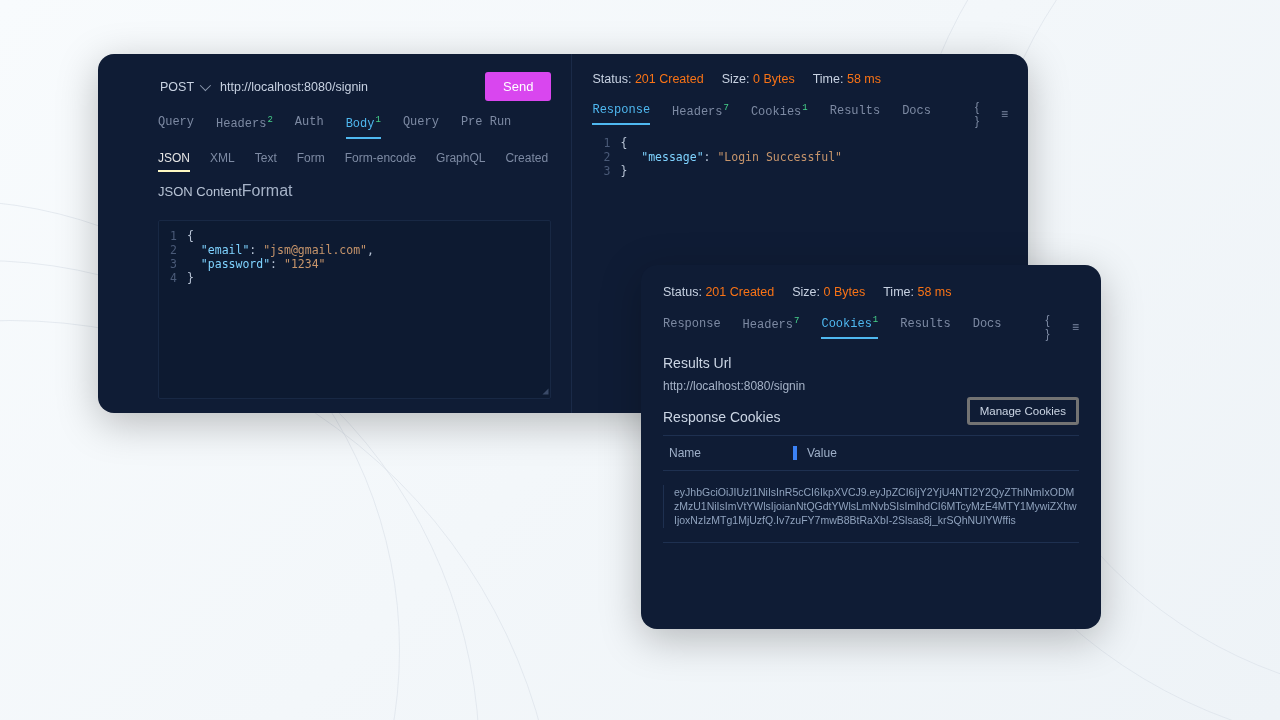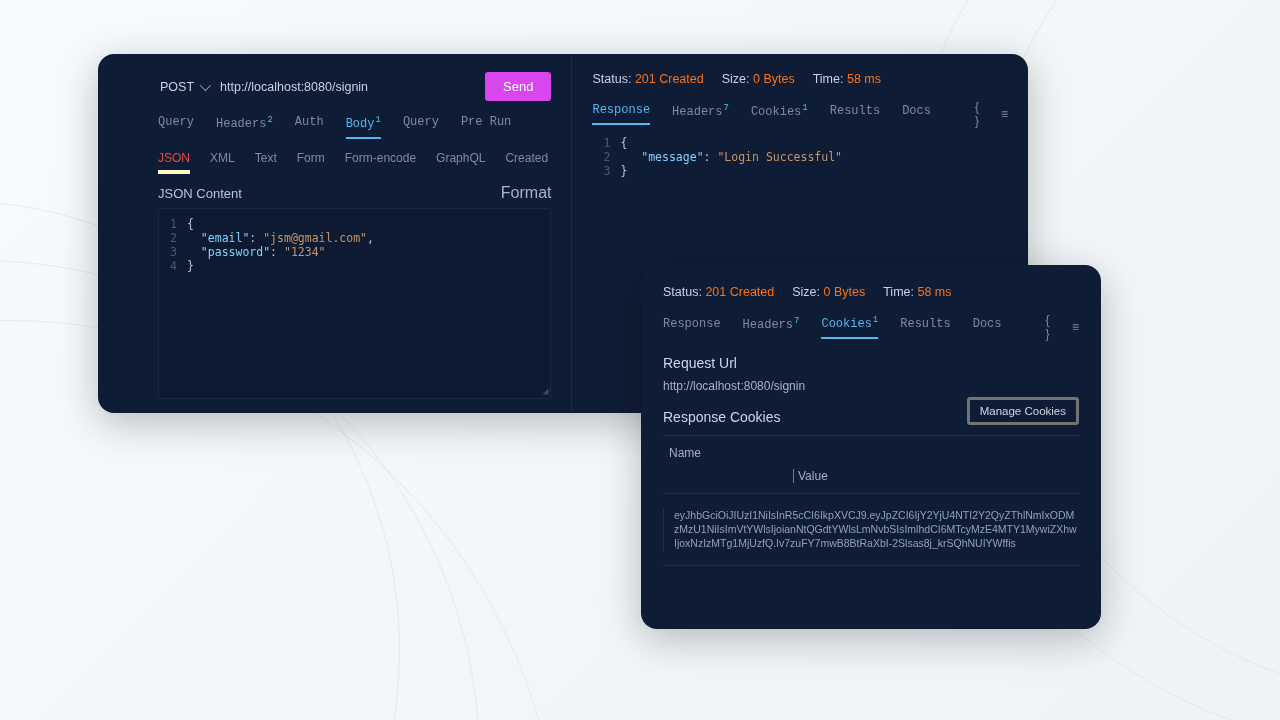--- a/index.html
+++ b/index.html
@@ -49,23 +49,23 @@
     padding: 7px 18px; border-radius: 3px; font-size: 13px; cursor: pointer;
   }
 
   .tabs { display: flex; gap: 22px; font-size: 12px; color: #7d8aa3; margin-bottom: 12px; }
   .tab { cursor: pointer; padding-bottom: 6px; position: relative; font-family: Liberation Mono, monospace; }
   .tab.active { color: #4fb8f0; border-bottom: 2px solid #4fb8f0; }
   .tab sup { color: #46d28a; font-size: 9px; margin-left: 1px; }
 
   .subtabs { display: flex; gap: 20px; font-size: 12px; color: #7d8aa3; margin-bottom: 10px; }
   .subtab { cursor: pointer; padding-bottom: 5px; }
-  .subtab.active { color: #ef4444; border-bottom: 4px solid #fef9c3; }
-
-  .content-hdr { display: flex; justify-content: space-between; align-items: center; font-size: 13px; color: #b8c4d6; margin-bottom: 6px; }
+  .subtab.active { color: #e5e5e5; border-bottom: 2px solid #fef9c3; }
+
+  .content-hdr { display: flex; align-items: center; font-size: 13px; color: #b8c4d6; margin-bottom: 20px; }
   .format-link { font-size: 16px; color: #a5b2c7; cursor: pointer; }
 
   .editor {
     flex: 1; background: #0d1a31; border: 1px solid #182844;
     border-radius: 2px; padding: 8px 0 8px 0;
     font-family: "Consolas", monospace; font-size: 11.5px;
     overflow: hidden; position: relative;
   }
   .editor-line { display: flex; }
   .ln { width: 28px; text-align: right; color: #4a5a78; padding-right: 10px; user-select: none; }
@@ -93,21 +93,21 @@
   .section-title { font-size: 14px; color: #cbd5e4; margin: 14px 0 8px 0; font-weight: 400; }
   .url-text { font-size: 12px; color: #a5b2c7; }
   .cookies-hdr-row { display: flex; justify-content: space-between; align-items: flex-end; margin-top: 4px; }
   .manage-btn {
     background: transparent; border: 3px solid #737373; color: #cbd5e4;
     font-size: 11.5px; padding: 5px 10px; border-radius: 3px; cursor: pointer;
   }
   .cookie-table { margin-top: 10px; border-top: 1px solid #1e3050; }
   .cookie-head { display: flex; font-size: 12px; color: #9fb0c9; padding: 10px 0; border-bottom: 1px solid #1e3050; }
   .cookie-head .col-name { width: 130px; padding-left: 6px; }
-  .cookie-head .col-val { flex: 1; border-left: 1px solid #3b82f6; padding-left: 4px; margin-top: 23px; }
+  .cookie-head .col-val { flex: 1; border-left: 4px solid #3b82f6; padding-left: 10px; }
   .cookie-row { display: flex; font-size: 10.5px; color: #8fa2bd; padding: 14px 0; border-bottom: 1px solid #1e3050; }
   .cookie-row .col-name { width: 130px; padding-left: 6px; display: flex; align-items: center; }
   .cookie-row .col-val { flex: 1; border-left: 1px solid #1e3050; padding-left: 10px; line-height: 1.35; word-break: break-all; }
 </style>
 </head>
 <body>
 
 <div class="bg-curve c1"></div>
 <div class="bg-curve c2"></div>
 <div class="bg-curve c3"></div>
@@ -217,21 +217,21 @@
     <div class="tab">Response</div>
     <div class="tab"><span>Headers</span><sup>7</sup></div>
     <div class="tab active"><span>Cookies</span><sup>1</sup></div>
     <div class="tab">Results</div>
     <div class="tab">Docs</div>
     <div class="spacer"></div>
     <span class="icon-btn">{ }</span>
     <span class="icon-btn">≡</span>
   </div>
 
-  <div class="section-title">Request Url</div>
+  <div class="section-title">Results Url</div>
   <div class="url-text">http://localhost:8080/signin</div>
 
   <div class="cookies-hdr-row">
     <div class="section-title" style="margin:0">Response Cookies</div>
     <button class="manage-btn">Manage Cookies</button>
   </div>
 
   <div class="cookie-table">
     <div class="cookie-head">
       <div class="col-name">Name</div>

